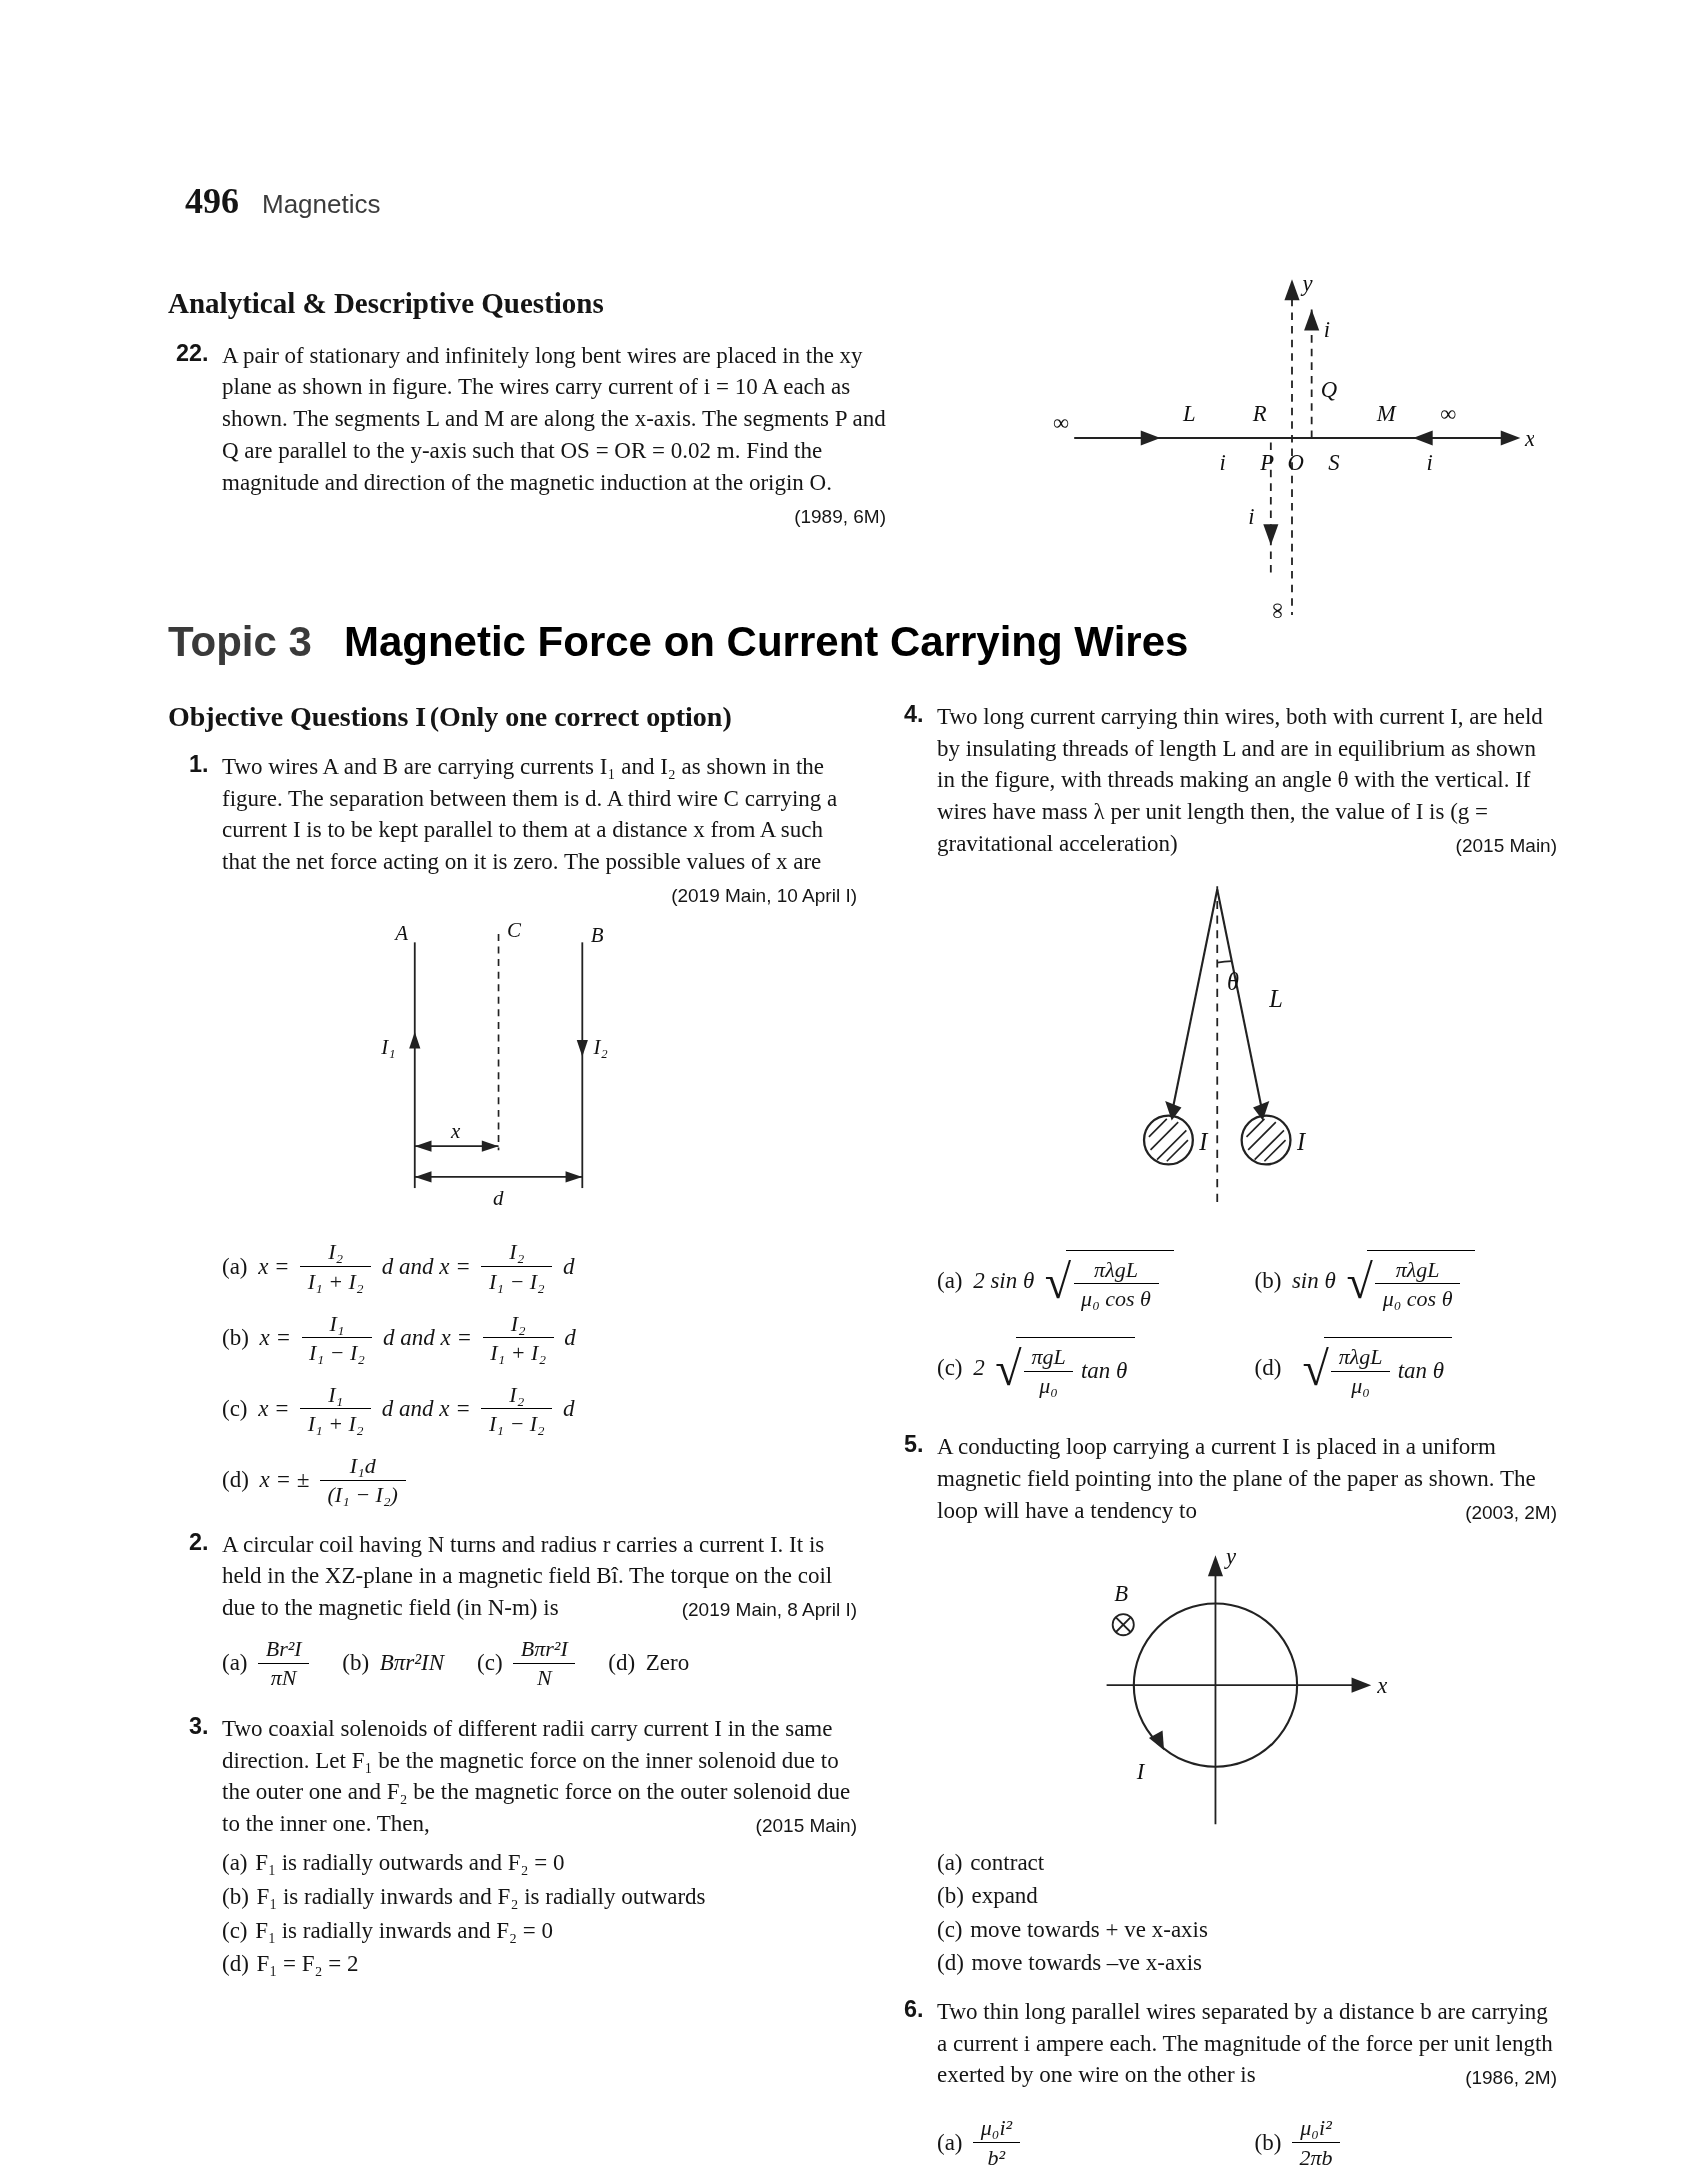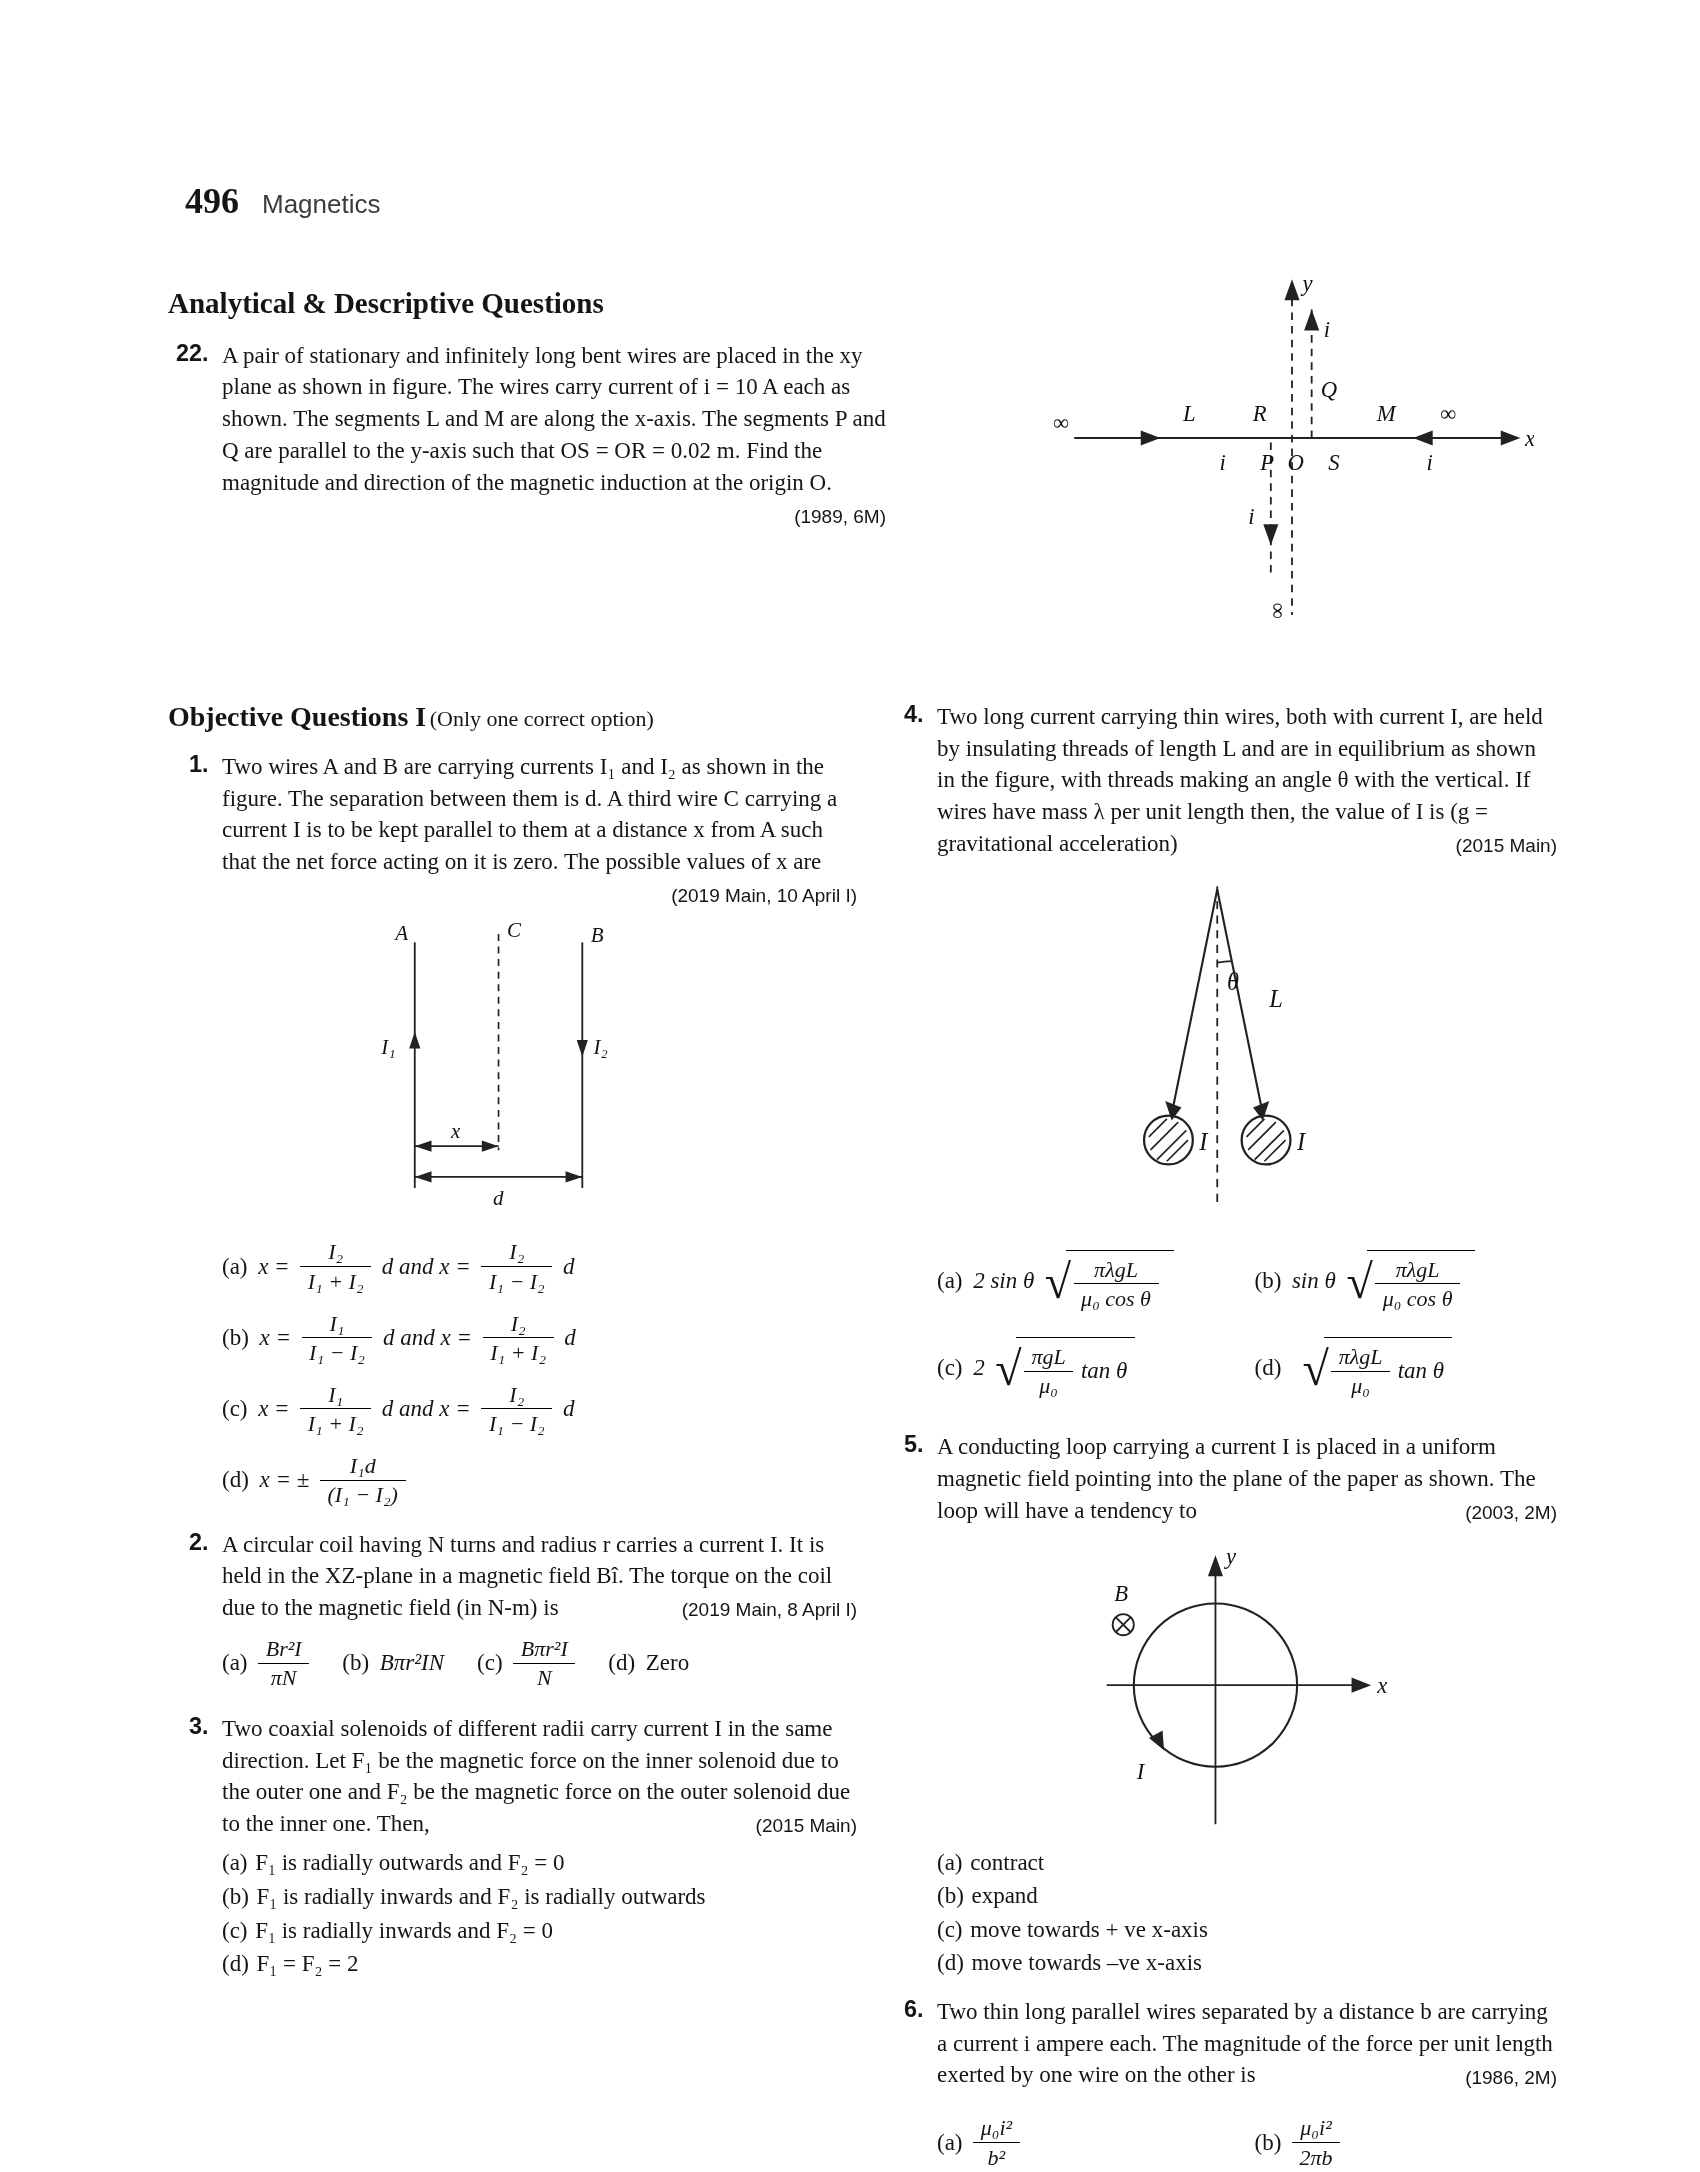--- a/index.html
+++ b/index.html
@@ -29,21 +29,21 @@
   .topic-label{font-size:42px;color:#3a3a3a;}
   .topic-title{font-size:42px;color:#000;}
 
   
   .col{position:absolute;top:701px;}
   .left-col{left:168px;width:689px;}
   .right-col{left:883px;width:674px;}
 
   .obj-heading{margin:0 0 18px 0;}
   .obj-main{font-size:28px;font-weight:700;}
-  .obj-sub{font-size:22px;font-weight:400;}
+  .obj-sub{font-size:28px;font-weight:700;}
 
   
   .fig{margin:9px auto 13.6px auto;display:block;text-align:center;}
   .fig svg{display:inline-block;}
   .fig text{font-size:15px;font-style:italic;fill:#111;font-family:"Liberation Serif",serif;}
   .fig .roman{font-style:normal;}
   .figq1{width:363px;}
   .figq4{width:423px;}
   .figq5{width:378px;}
 
@@ -113,20 +113,24 @@
       <text x="249" y="136">i</text>
       <text x="112" y="136">i</text>
       <text x="139" y="136">P</text>
       <text x="157" y="136">O</text>
       <text x="184" y="136">S</text>
       <text x="131" y="172">i</text>
       <text class="roman" transform="rotate(90 146 224)" x="146" y="224">∞</text>
     </svg>
   </figure>
 
+  <div class="topic-banner">
+    <span class="topic-label">Topic 3</span>
+    <span class="topic-title">Magnetic Force on Current Carrying Wires</span>
+  </div>
 
   <div class="col left-col">
 
     <h3 class="obj-heading">
       <span class="obj-main">Objective Questions I</span>
       <span class="obj-sub">(Only one correct option)</span>
     </h3>
 
     <div class="q">
       <span class="qnum">1.</span>

